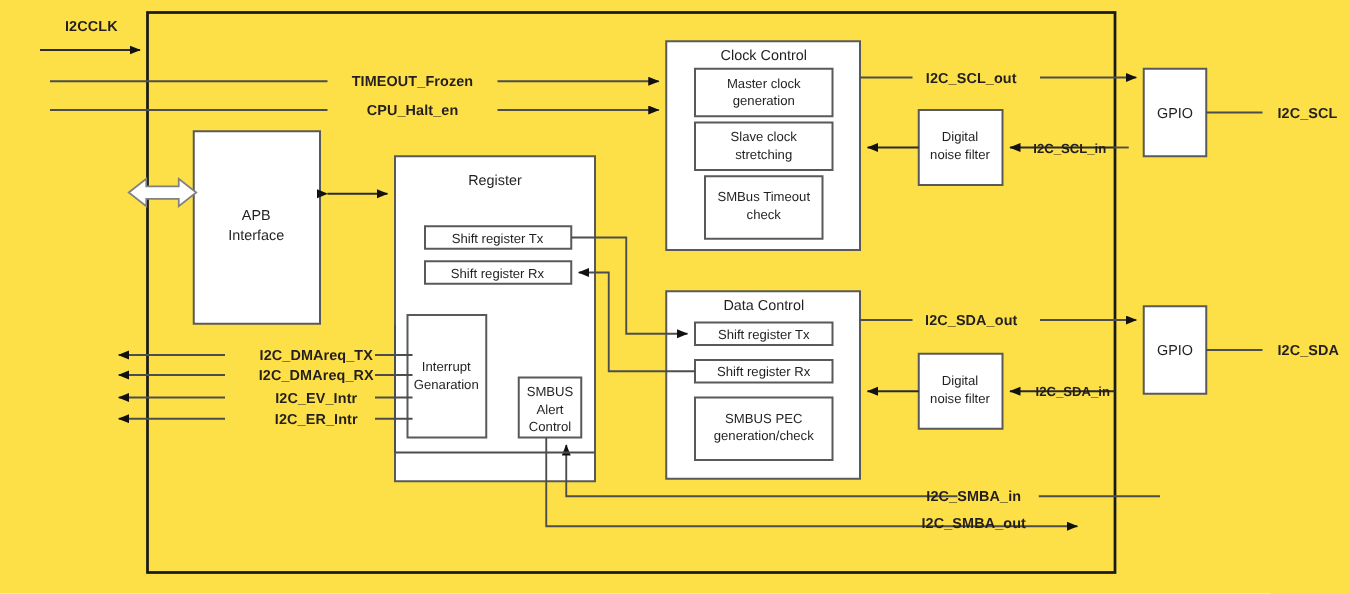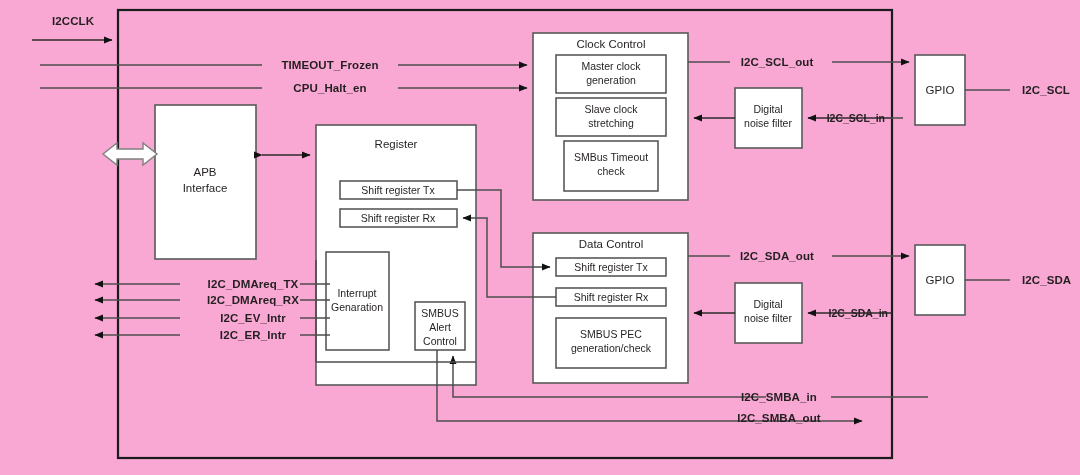--- a/index.html
+++ b/index.html
@@ -1,18 +1,18 @@
 <!DOCTYPE html>
 <html><head>
 <meta charset="utf-8">
 <style>
   html,body{margin:0;padding:0;background:#ffffff;}
   body{width:1080px;height:475px;overflow:hidden;
        font-family:"Liberation Sans","DejaVu Sans",sans-serif;}
-  #stage{position:relative;width:1080px;height:475px;background:#f9a8d4;}
+  #stage{position:relative;width:1080px;height:475px;background:#fde047;}
   svg{position:absolute;left:0;top:0;width:1080px;height:475px;}
   .blk{fill:#ffffff;stroke:#595959;stroke-width:1.6;}
   .blk-outer{fill:none;stroke:#1a1a1a;stroke-width:2.2;}
   .wire{stroke:#4d4d4d;stroke-width:1.5;fill:none;}
   .wire-d{stroke:#2b2b2b;stroke-width:1.6;fill:none;}
   .hollow{fill:#ffffff;stroke:#808080;stroke-width:1.4;}
   text{font-family:"Liberation Sans","DejaVu Sans",sans-serif;fill:#231f20;}
   .lbl{font-size:11.5px;}
   .lbl-sig{font-size:11.5px;font-weight:bold;letter-spacing:.1px;}
   .lbl-sm{font-size:10.5px;}

